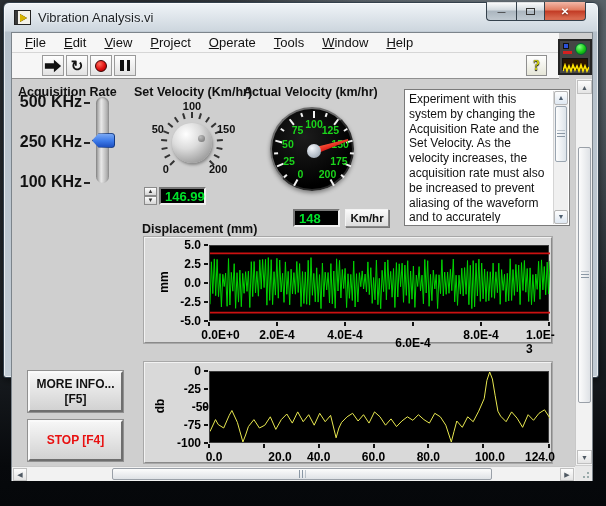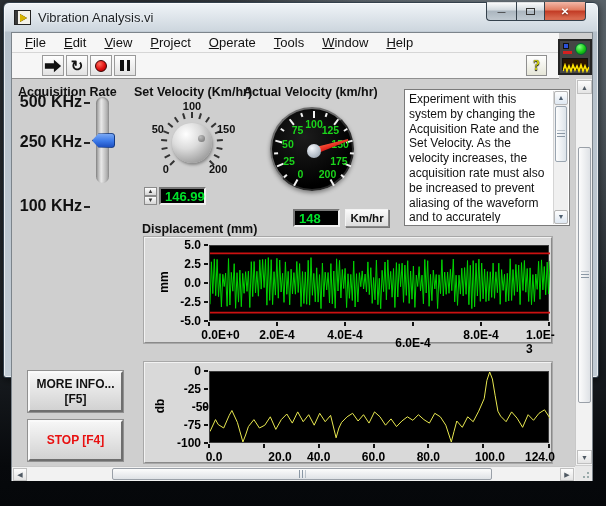--- a/index.html
+++ b/index.html
@@ -217,21 +217,21 @@
           </svg>
       </div>
     </div>
 
     <div class="panel">
 
       <div class="blabel" style="left:6px; top:6px;">Acquisition Rate</div>
       <div id="slider-labels">
           <div class="sl-row" style="left: 6px; top: 14px;">500 KHz<i></i></div>
           <div class="sl-row" style="left: 6px; top: 54px;">250 KHz<i></i></div>
-          <div class="sl-row" style="left: 6px; top: 94px; margin-top: 24px;">100 KHz<i></i></div>
+          <div class="sl-row" style="left: 6px; top: 94px;">100 KHz<i></i></div>
         </div>
       <div class="sl-track"></div>
       <div class="sl-handle"></div>
 
       <div class="blabel" style="left:110px; top:6px; width:142px; text-align:center;">Set Velocity (Km/hr)</div>
       <div class="round-wrap" id="knob" style="left:140px; top:24px; width:80px; height:80px;">
           <div class="tickline" style="left: 39px; top: 9px; width: 2px; height: 6px; transform-origin: 1px 31px; transform: rotate(-135deg);"></div>
           <div class="tickline" style="left: 39px; top: 9px; width: 2px; height: 6px; transform-origin: 1px 31px; transform: rotate(-118.125deg);"></div>
           <div class="tickline" style="left: 39px; top: 9px; width: 2px; height: 6px; transform-origin: 1px 31px; transform: rotate(-101.25deg);"></div>
           <div class="tickline" style="left: 39px; top: 9px; width: 2px; height: 6px; transform-origin: 1px 31px; transform: rotate(-84.375deg);"></div>

